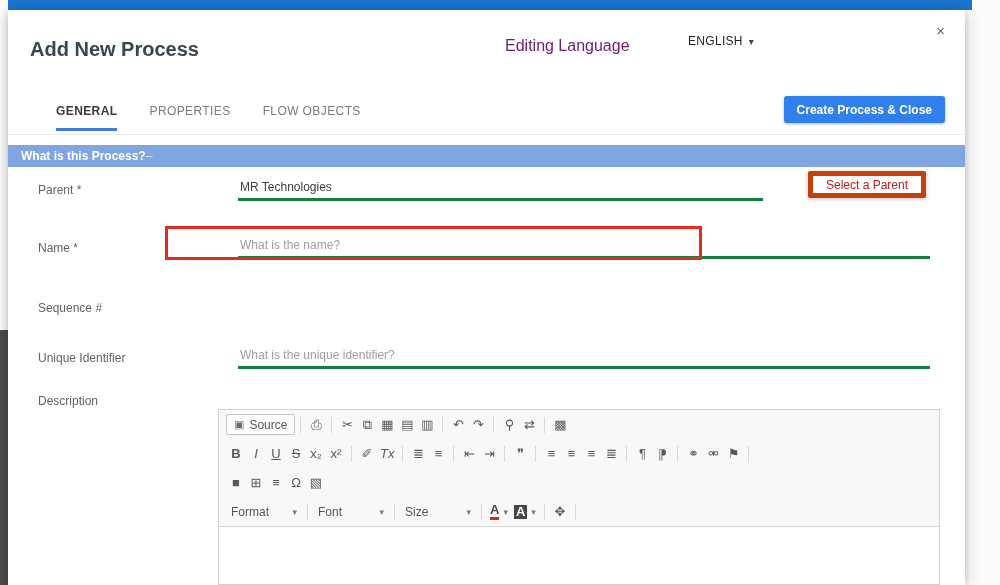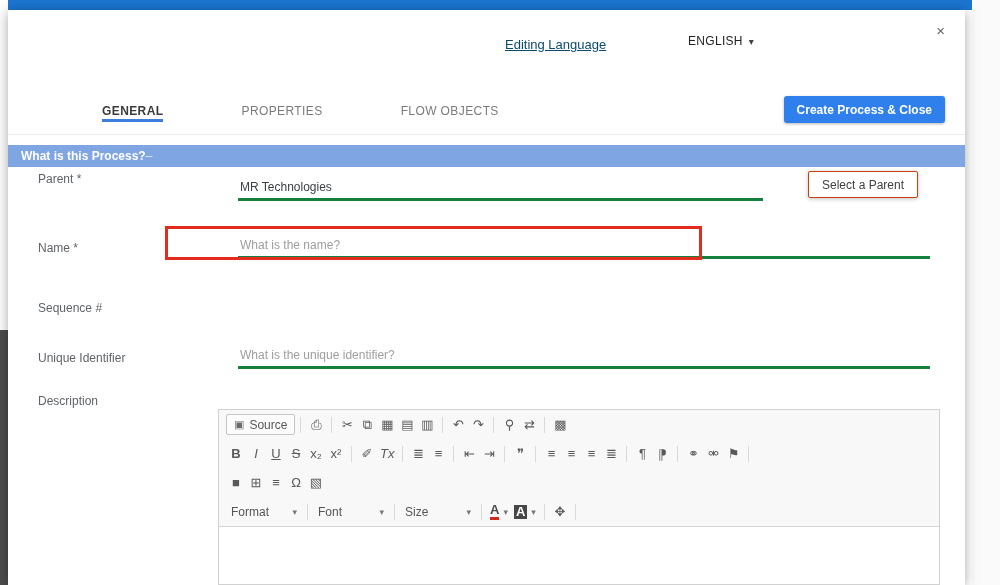--- a/index.html
+++ b/index.html
@@ -7,49 +7,49 @@
   .stage { position:relative; width:1000px; height:585px; background:#ffffff; overflow:hidden; }
 
   .bg-topbar { position:absolute; left:8px; top:0; width:964px; height:10px; background:#1b75d0; }
   .bg-left-dark { position:absolute; left:0; top:330px; width:8px; height:255px; background:#4d4d4d; }
   .bg-right { position:absolute; right:0; top:0; width:28px; height:585px; background:#fafafa; }
 
   .modal { position:absolute; left:8px; top:10px; width:957px; height:575px; background:#fff;
            box-shadow:0 2px 12px rgba(0,0,0,.35); }
 
   .modal-title { position:absolute; left:22px; top:28px; font-size:20px; font-weight:bold; color:#37474f; }
-  .lang-label { position:absolute; left:497px; top:27px; font-size:13px; color:#0c4a6e;text-decoration:underline; }
+  .lang-label { position:absolute; left:497px; top:27px; font-size:16px; color:#701a75; }
   .lang-select { position:absolute; left:662px; top:24px; font-size:12px; color:#222; cursor:pointer;
                  display:flex; align-items:center; gap:6px; letter-spacing:.3px;margin-left:18px; }
   .lang-select .caret { font-size:10px; color:#444; }
   .close-x { position:absolute; right:20px; top:12px; font-size:15px; color:#666; cursor:pointer; }
 
   .tabs-row { position:absolute; left:48px; top:94px; display:flex; gap:32px; }
-  .tab { font-size:12px; color:#7a7a7a; letter-spacing:.4px; padding-bottom:1px; cursor:pointer;
-         border-bottom:3px solid transparent;margin-left:46px; }
+  .tab { font-size:12px; color:#7a7a7a; letter-spacing:.4px; padding-bottom:10px; cursor:pointer;
+         border-bottom:3px solid transparent; }
   .tab.active { color:#3b3b3b; font-weight:bold; border-bottom-color:#3e7de0; }
   .header-divider { position:absolute; left:0; top:124px; width:100%; height:1px; background:#ececec; }
 
   .create-btn { position:absolute; right:20px; top:86px; height:27px; padding:0 13px; background:#2f80ed;
                 color:#fff; font-size:12px; font-weight:bold; border:none; border-radius:3px; cursor:pointer;
                 box-shadow:0 1px 3px rgba(0,0,0,.3); font-family:"Liberation Sans", sans-serif;margin-left:28px; }
 
   .section-bar { position:absolute; left:0; top:135px; width:100%; height:22px; background:#7fa5e2;
                  color:#fff; font-size:12px; font-weight:bold; line-height:22px; padding:0 13px;
                  display:flex; }
   .section-bar .collapse { color:#e3ebf8; font-weight:normal; cursor:pointer; }
 
   .f-label { position:absolute; left:30px; font-size:12px; color:#5f6368; }
   .fld { position:absolute; height:25px; border:none; border-bottom:3px solid #15803d; background:transparent;
          font-size:12px; color:#3c4043; outline:none; font-family:"Liberation Sans", sans-serif; padding:0 2px; }
   .fld::placeholder { color:#9e9e9e; }
 
   .select-parent-btn { position:absolute; left:800px; top:161px; height:27px; padding:0 13px; background:#fff;
-                       border:1px solid #c2410c; border-radius:2px; box-shadow:0 1px 4px rgba(0,0,0,.25);
-                       font-size:12px; color:#404040; cursor:pointer; font-family:"Liberation Sans", sans-serif; }
+                       border:5px solid #c2410c; border-radius:2px; box-shadow:0 1px 4px rgba(0,0,0,.25);
+                       font-size:12px; color:#b91c1c; cursor:pointer; font-family:"Liberation Sans", sans-serif; }
 
   .highlight-box { position:absolute; left:157px; top:216px; width:537px; height:34px;
                    border:3px solid #e32b1e; pointer-events:none; z-index:5; }
 
   .editor { position:absolute; left:210px; top:399px; width:722px; height:176px; border:1px solid #d1d1d1;
             background:#f8f8f8; display:flex; flex-direction:column; }
   .tb { display:flex; align-items:center; padding:3px 7px; height:29px; flex:0 0 auto; }
   .tbtn { min-width:20px; height:21px; display:inline-flex; align-items:center; justify-content:center;
           font-size:13px; color:#595959; cursor:pointer; padding:0 3px; border-radius:2px; }
   .sep { width:1px; height:16px; background:#d9d9d9; margin:0 5px; flex:0 0 auto; }
@@ -70,20 +70,21 @@
 </head>
 <body>
 
 <div class="stage">
   <div class="bg-topbar"></div>
   <div class="bg-right"></div>
   <div class="bg-left-dark"></div>
 
   <div class="modal">
 
+    <div class="modal-title">Add New Process</div>
 
     <div class="lang-label">Editing Language</div>
     <div class="lang-select">
       <span>ENGLISH</span>
       <span class="caret">▾</span>
     </div>
     <span class="close-x">×</span>
 
     <div class="tabs-row">
       <div class="tab active">GENERAL</div>
@@ -92,21 +93,21 @@
     </div>
     <div class="header-divider"></div>
 
     <button class="create-btn">Create Process &amp; Close</button>
 
     <div class="section-bar">
       <span>What is this Process?</span>
       <span class="collapse">–</span>
     </div>
 
-    <div class="f-label" style="top:162px;text-align:center;">Parent *</div>
+    <div class="f-label" style="top:173px;text-align:center;">Parent *</div>
     <input class="fld" style="left: 230px; top: 166px; width: 525px;" value="MR Technologies">
     <button class="select-parent-btn">Select a Parent</button>
 
     <div class="f-label" style="top:231px;">Name *</div>
     <input class="fld" style="left: 230px; top: 224px; width: 692px;" placeholder="What is the name?">
     <div class="highlight-box"></div>
 
     <div class="f-label" style="top:291px;">Sequence #</div>
 
     <div class="f-label" style="top:341px;">Unique Identifier</div>

